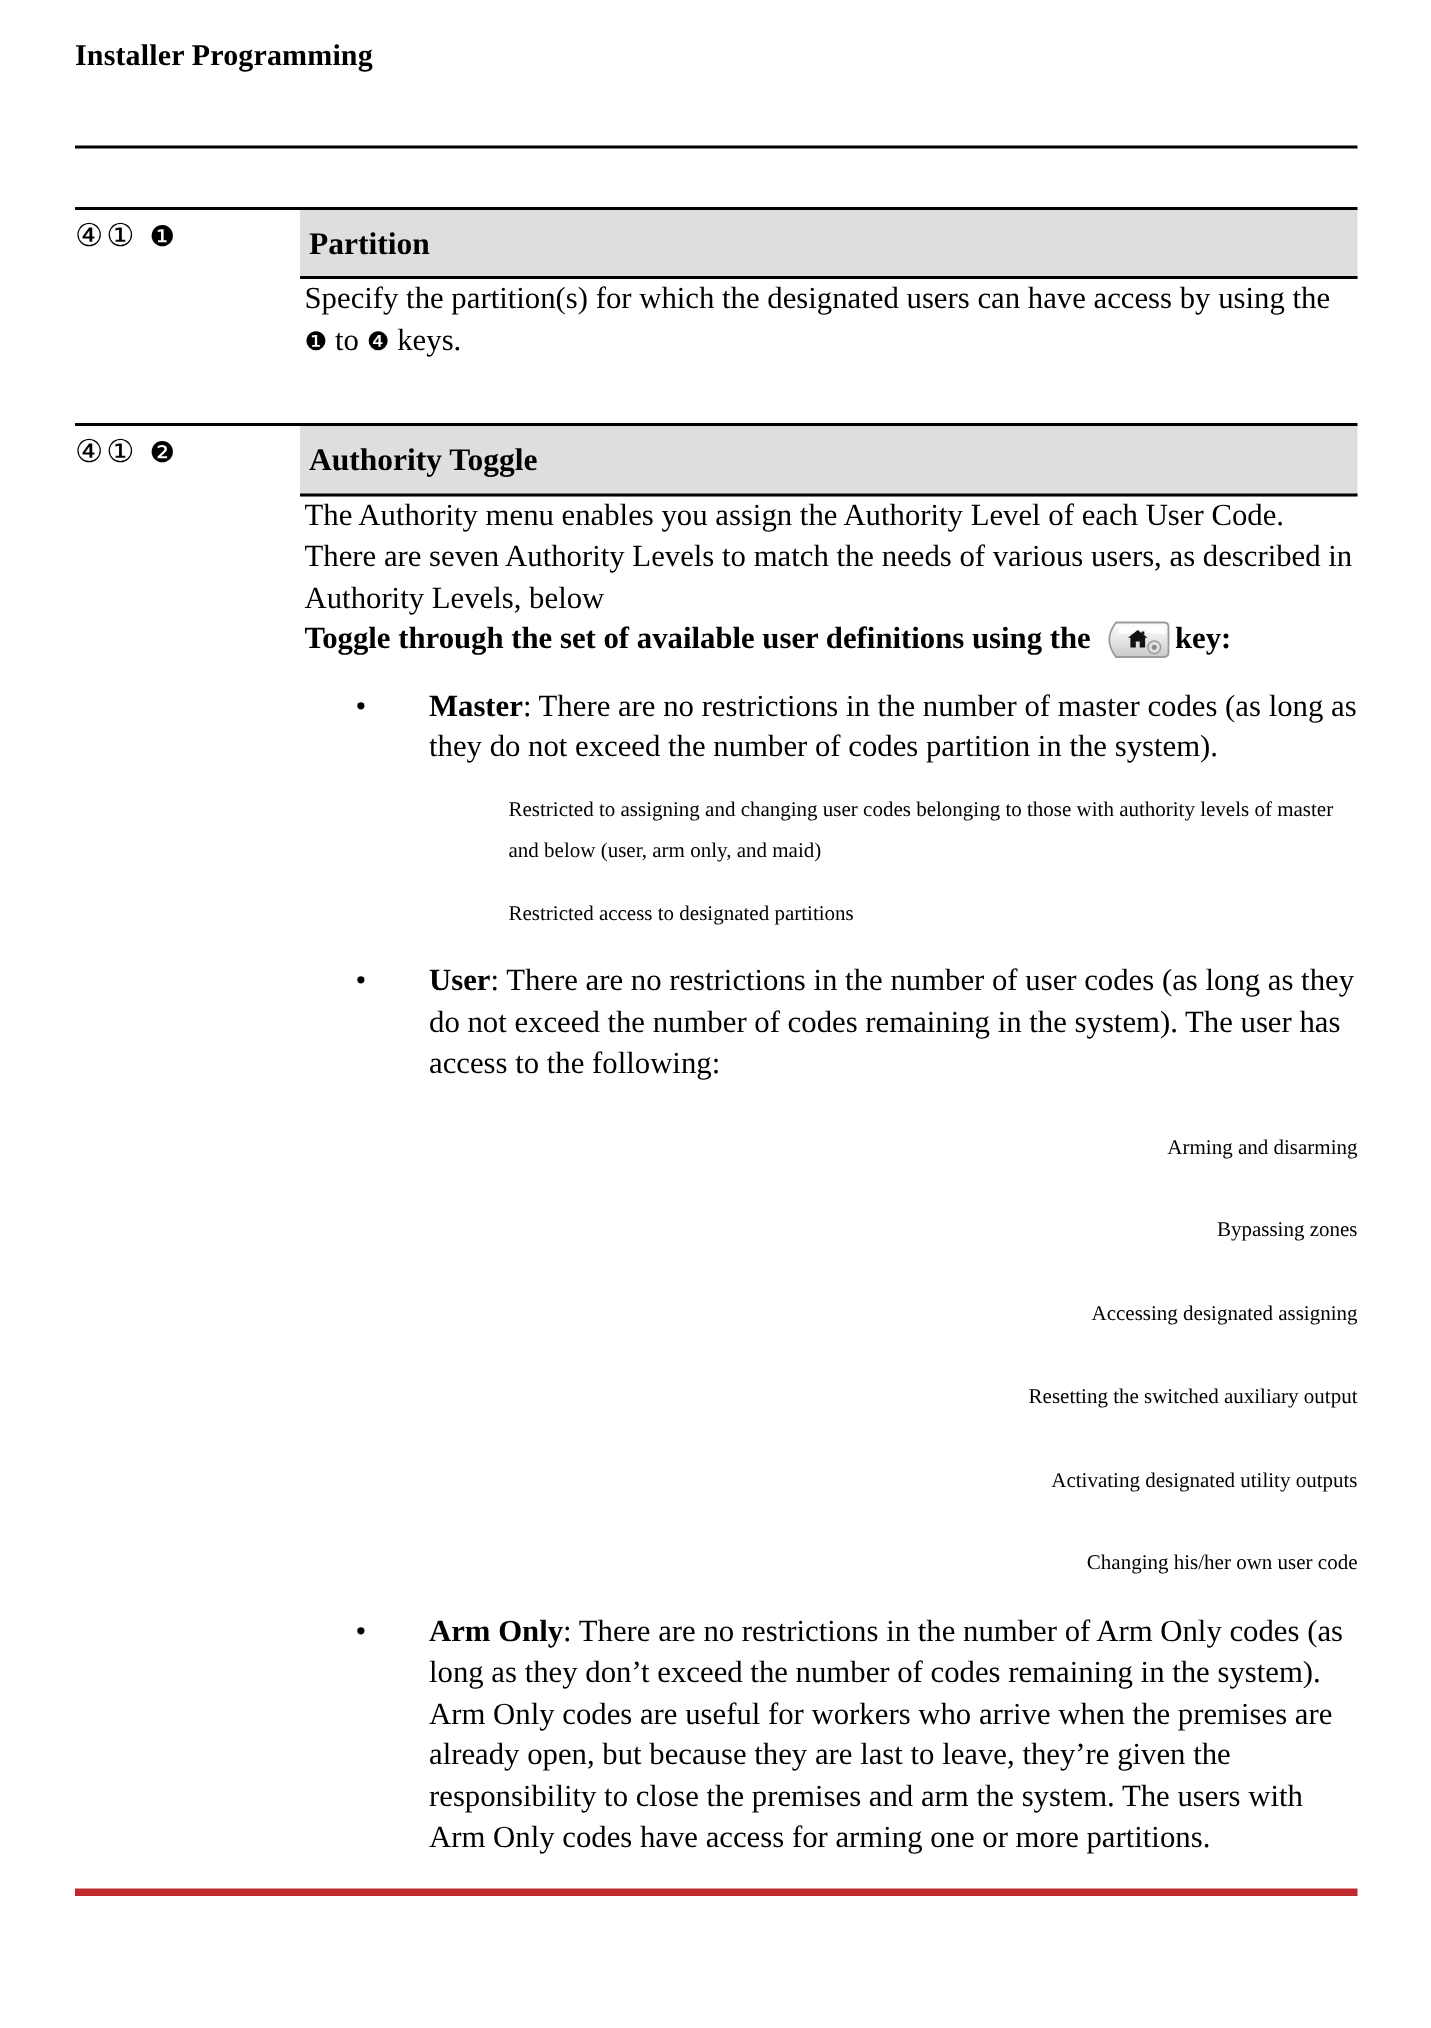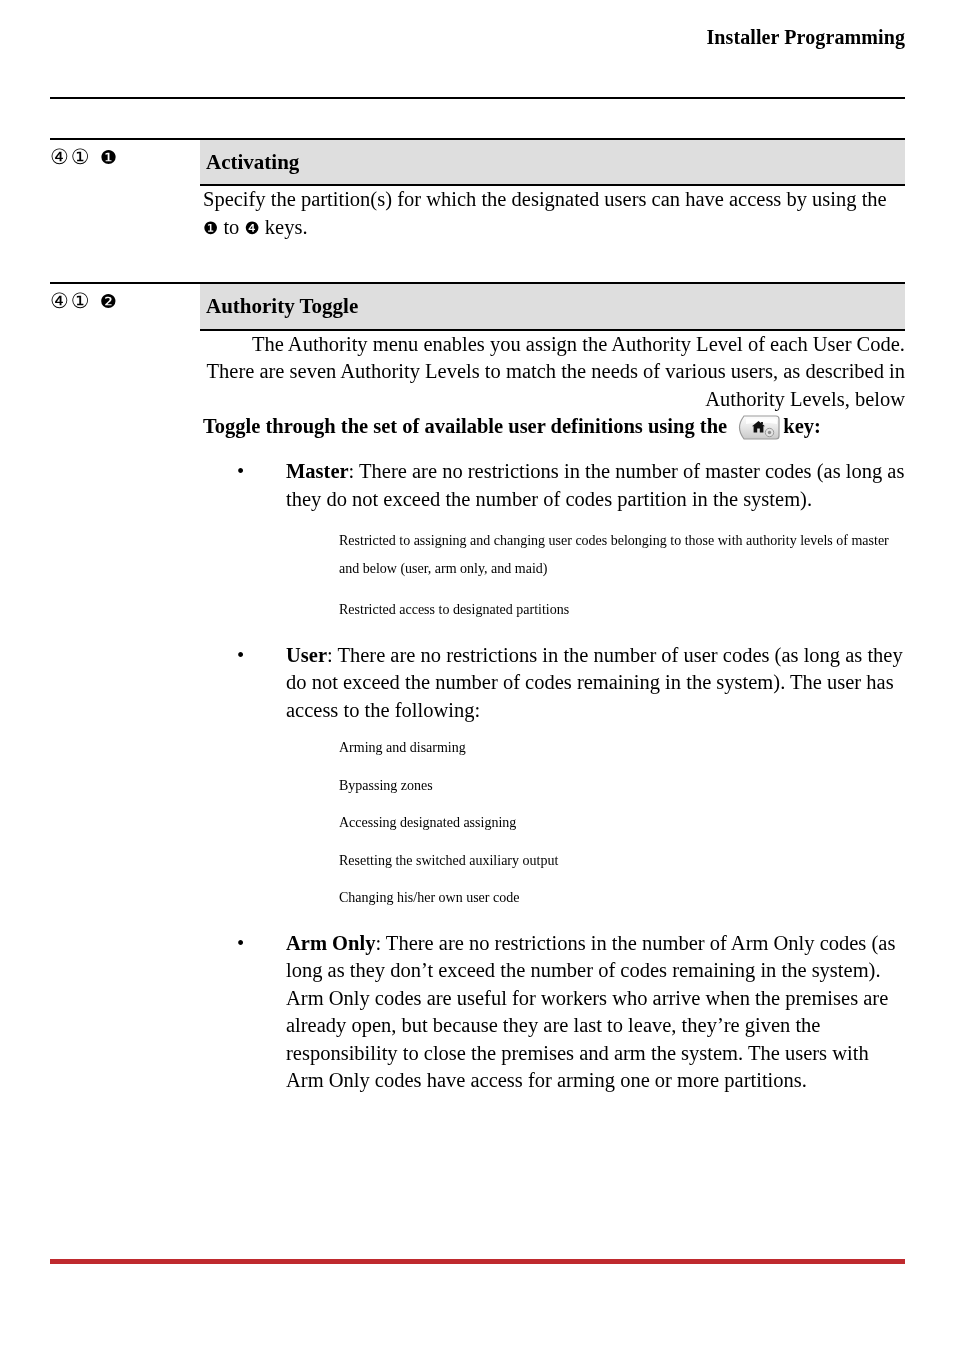--- a/index.html
+++ b/index.html
@@ -18,21 +18,20 @@
     background: #ffffff;
     overflow: hidden;
   }
 
   
   .page-header {
     position: absolute;
     left: 50px;
     top: 26px;
     width: 855px;
-    text-align: right;
     font-weight: bold;
     font-size: 20px;
     letter-spacing: 0.1px;
   }
   .header-rule {
     position: absolute;
     left: 50px;
     top: 97px;
     width: 855px;
     height: 2px;
@@ -98,21 +97,21 @@
     padding-left: 3px;
   }
   p.para {
     margin: 0;
     padding: 0;
     font-size: 20.5px;
     line-height: 27.5px;
   }
   .pad-top-a { padding-top: 12px; }
   .pad-top-b { padding-top: 18px; font-weight: bold; }
-  .pad-top-c { padding-top: 20px; text-align: right; }
+  .pad-top-c { padding-top: 20px; }
 
   .neg {
     font-family: "DejaVu Sans", sans-serif;
     font-size: 17px;
   }
 
   
   .key-icon {
     display: inline-block;
     width: 42px;
@@ -149,21 +148,21 @@
     margin: 0;
     padding: 0;
     list-style: none;
   }
   .subitems li {
     margin-top: 14px;
     padding-left: 53px;
     font-size: 14px;
     line-height: 27.5px;
   }
-  .subitems.tight li { margin-top: 10px; }
+  .subitems.tight li { margin-top: 28px; text-align: right; }
 
   
   .footer-rule {
     position: absolute;
     left: 50px;
     top: 1259px;
     width: 855px;
     height: 5px;
     background: #bf2a2e;
   }
@@ -176,21 +175,21 @@
   <div class="page-header">Installer Programming</div>
   <div class="header-rule"></div>
 
   <div class="content">
 
     <div class="section">
       <div class="section-rule"></div>
       <div class="section-head">
         <div class="keypath"><span>④</span><span>①</span><span class="neg">❶</span></div>
         <div class="heading-band">
-          <span class="heading-text">Activating</span>
+          <span class="heading-text">Partition</span>
         </div>
       </div>
       <div class="section-body">
         <p class="para pad-top-a"><span>Specify the partition(s) for which the designated users can have access by using the </span><span class="neg">❶</span><span> to </span><span class="neg">❹</span><span> keys.</span></p>
       </div>
     </div>
 
     <div style="height:40px"></div>
 
     <div class="section">
@@ -233,20 +232,21 @@
           </li>
 
           <li>
             <span class="dot">•</span>
             <span class="lead">User</span><span>: There are no restrictions in the number of user codes (as long as they do not exceed the number of codes remaining in the system). The user has access to the following:</span>
             <ul class="subitems tight">
               <li>Arming and disarming</li>
               <li>Bypassing zones</li>
               <li>Accessing designated assigning</li>
               <li>Resetting the switched auxiliary output</li>
+              <li>Activating designated utility outputs</li>
               <li>Changing his/her own user code</li>
             </ul>
           </li>
 
           <li>
             <span class="dot">•</span>
             <span class="lead">Arm Only</span><span>: There are no restrictions in the number of Arm Only codes (as long as they don’t exceed the number of codes remaining in the system). Arm Only codes are useful for workers who arrive when the premises are already open, but because they are last to leave, they’re given the responsibility to close the premises and arm the system. The users with Arm Only codes have access for arming one or more partitions.</span>
           </li>
 
         </ul>

